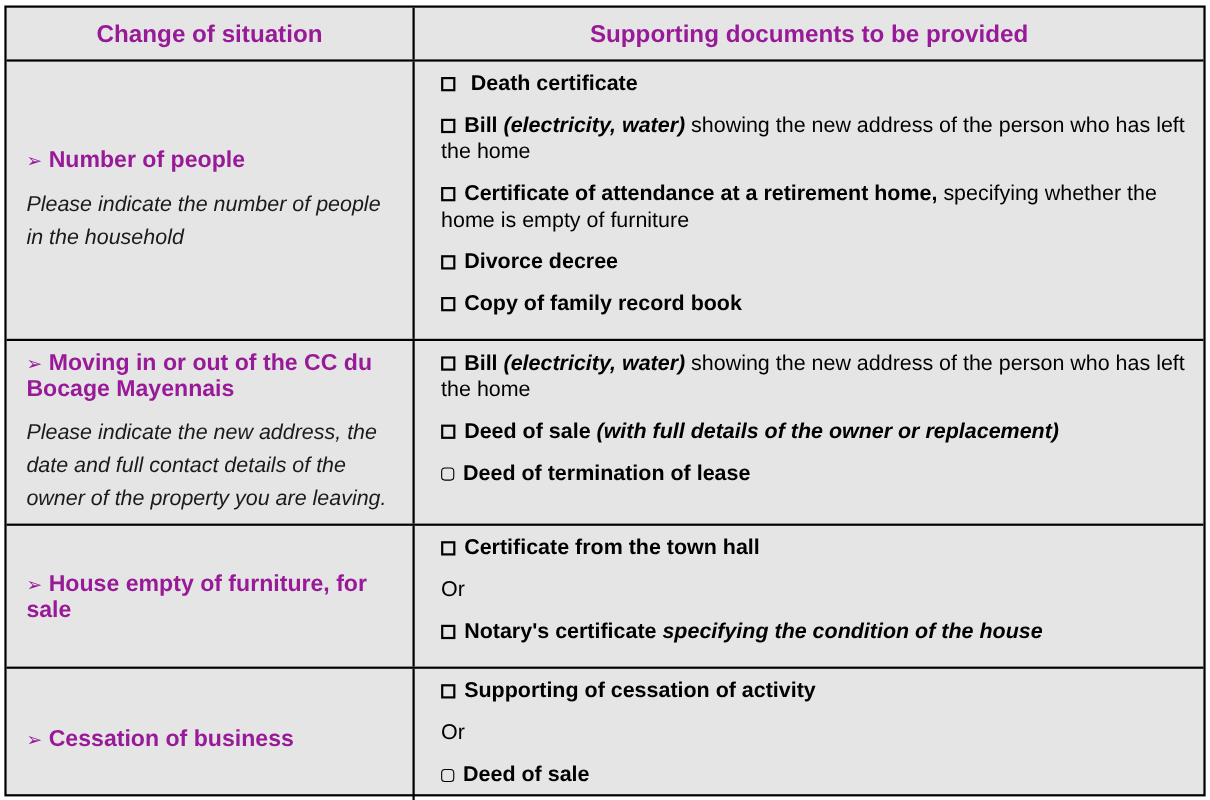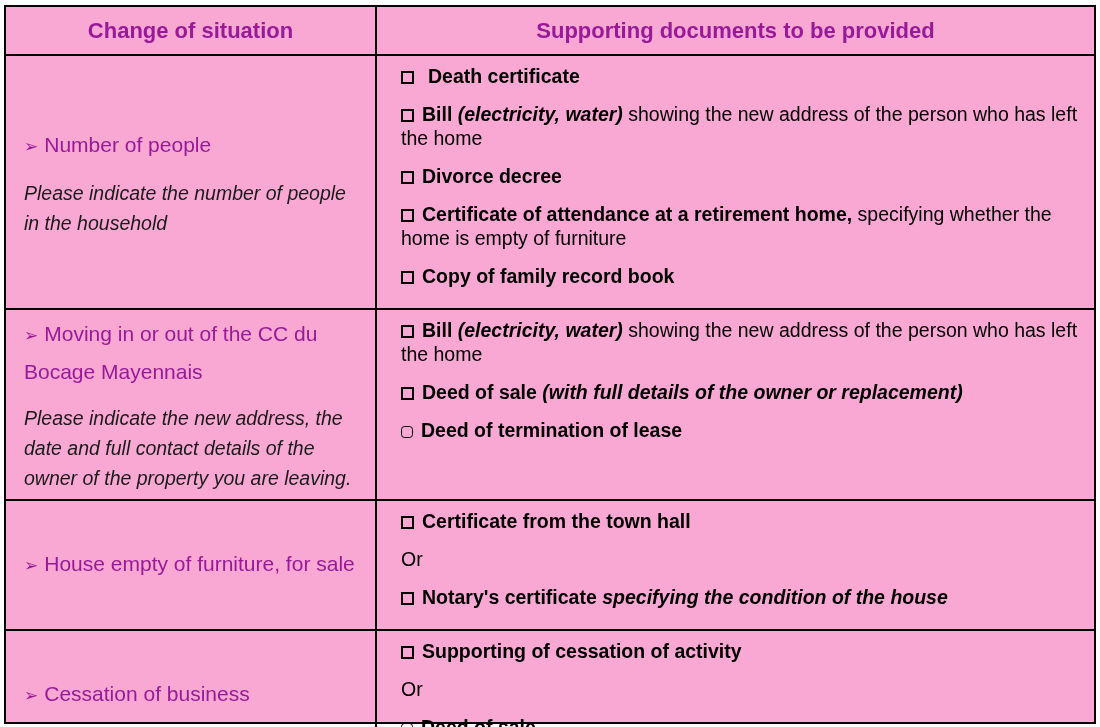--- a/index.html
+++ b/index.html
@@ -9,21 +9,21 @@
     font-family: "Liberation Sans", "DejaVu Sans", sans-serif;
     overflow: hidden;
   }
   .doc-table {
     position: absolute;
     left: 4px; top: 5px;
     width: 1092px; height: 719px;
     border: 2px solid #000;
     display: flex;
     flex-direction: column;
-    background: #f9a8d4;
+    background: #e5e5e5;
   }
   .thead {
     display: grid;
     grid-template-columns: 371px 1fr;
     height: 49px;
     border-bottom: 2px solid #000;
     flex: 0 0 auto;
   }
   .th {
     display: flex;
@@ -50,23 +50,23 @@
     border-right: 2px solid #000;
     display: flex;
     flex-direction: column;
     justify-content: center;
     padding-left: 18px;
     padding-right: 12px;
   }
   .td.right { padding-top: 8px; padding-right: 10px; }
   .sit-title {
     color: var(--purple);
-    font-weight: normal;
+    font-weight: bold;
     font-size: 21px;
-    line-height: 36px;
+    line-height: 23px;
   }
   .sit-title .arrow {
     font-size: 17px;
     margin-right: 6px;
   }
   .sit-note {
     font-style: italic;
     color: #1a1a1a;
     font-size: 19.5px;
     line-height: 30px;
@@ -106,22 +106,22 @@
   </div>
   <div id="tbody">
       <div class="tr r1">
         <div class="td left">
           <p class="sit-title"><span class="arrow">➢</span><span>Number of people</span></p>
           <p class="sit-note">Please indicate the number of people in the household</p>
         </div>
         <div class="td right">
           <p class="doc-item"><span class="checkbox wide"></span><span class="seg-bold">Death certificate</span></p>
           <p class="doc-item"><span class="checkbox"></span><span class="seg-bold">Bill </span><span class="seg-italic">(electricity, water)</span><span class="seg-regular"> showing the new address of the person who has left the home</span></p>
+          <p class="doc-item"><span class="checkbox"></span><span class="seg-bold">Certificate of attendance at a retirement home,</span><span class="seg-regular"> specifying whether the home is empty of furniture</span></p>
           <p class="doc-item"><span class="checkbox"></span><span class="seg-bold">Divorce decree</span></p>
-          <p class="doc-item"><span class="checkbox"></span><span class="seg-bold">Certificate of attendance at a retirement home,</span><span class="seg-regular"> specifying whether the home is empty of furniture</span></p>
           <p class="doc-item"><span class="checkbox"></span><span class="seg-bold">Copy of family record book</span></p>
         </div>
       </div>
       <div class="tr r2">
         <div class="td left">
           <p class="sit-title"><span class="arrow">➢</span><span>Moving in or out of the CC du Bocage Mayennais</span></p>
           <p class="sit-note">Please indicate the new address, the date and full contact details of the owner of the property you are leaving.</p>
         </div>
         <div class="td right">
           <p class="doc-item"><span class="checkbox"></span><span class="seg-bold">Bill </span><span class="seg-italic">(electricity, water)</span><span class="seg-regular"> showing the new address of the person who has left the home</span></p>

